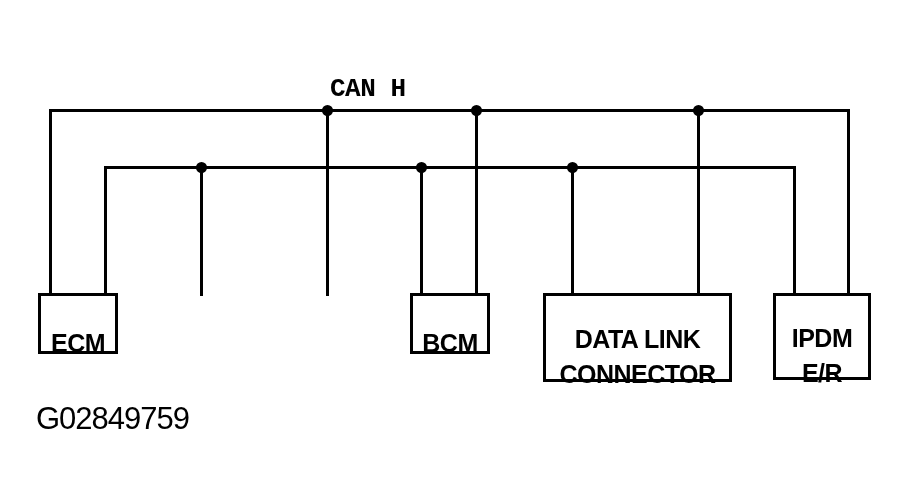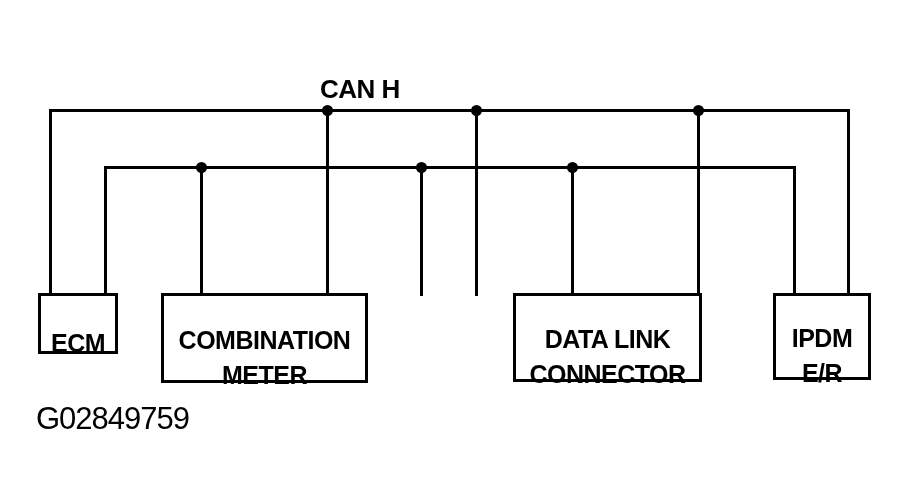--- a/index.html
+++ b/index.html
@@ -61,21 +61,21 @@
     line-height: 30px;
     letter-spacing: -1px;
     white-space: nowrap;
   }
 </style>
 </head>
 <body>
 
 <div class="canvas">
 
-  <div class="bus-label" style="left:320px; top:74px;">CAN H</div>
+  <div class="bus-label" style="left:330px; top:74px;font-family:Liberation Mono, monospace;">CAN H</div>
 
   <div class="wire" style="left:49px; top:109px; width:801px; height:3px;"></div>
   <div class="wire" style="left:104px; top:166px; width:692px; height:3px;"></div>
 
   <div class="wire" style="left:49px;  top:109px; width:3px; height:187px;"></div>
   <div class="wire" style="left:104px; top:166px; width:3px; height:130px;"></div>
   <div class="wire" style="left:200px; top:166px; width:3px; height:130px;"></div>
   <div class="wire" style="left:326px; top:109px; width:3px; height:187px;"></div>
   <div class="wire" style="left:420px; top:166px; width:3px; height:130px;"></div>
   <div class="wire" style="left:475px; top:109px; width:3px; height:187px;"></div>
@@ -89,26 +89,26 @@
   <div class="dot" style="left:693px; top:105px;"></div>
 
   <div class="dot" style="left:196px; top:162px;"></div>
   <div class="dot" style="left:416px; top:162px;"></div>
   <div class="dot" style="left:567px; top:162px;"></div>
 
   <div class="node" style="left:38px; top:293px; width:80px; height:61px;">
     <span class="node-label">ECM</span>
   </div>
 
-  <div class="node" style="left:161px; top:293px; width:207px; height:90px;">
-    <span class="node-label">COMBINATION METER</span>
+
+  <div class="node" style="left:410px; top:293px; width:80px; height:61px;">
+    <span class="node-label">BCM</span>
   </div>
 
-
-  <div class="node" style="left:513px; top:293px; width:189px; height:89px;">
+  <div class="node" style="left:543px; top:293px; width:189px; height:89px;">
     <span class="node-label">DATA LINK CONNECTOR</span>
   </div>
 
   <div class="node" style="left:773px; top:293px; width:98px; height:87px;justify-content:flex-end;">
     <span class="node-label">IPDM E/R</span>
   </div>
 
   <div class="figure-id">G02849759</div>
 
 </div>

